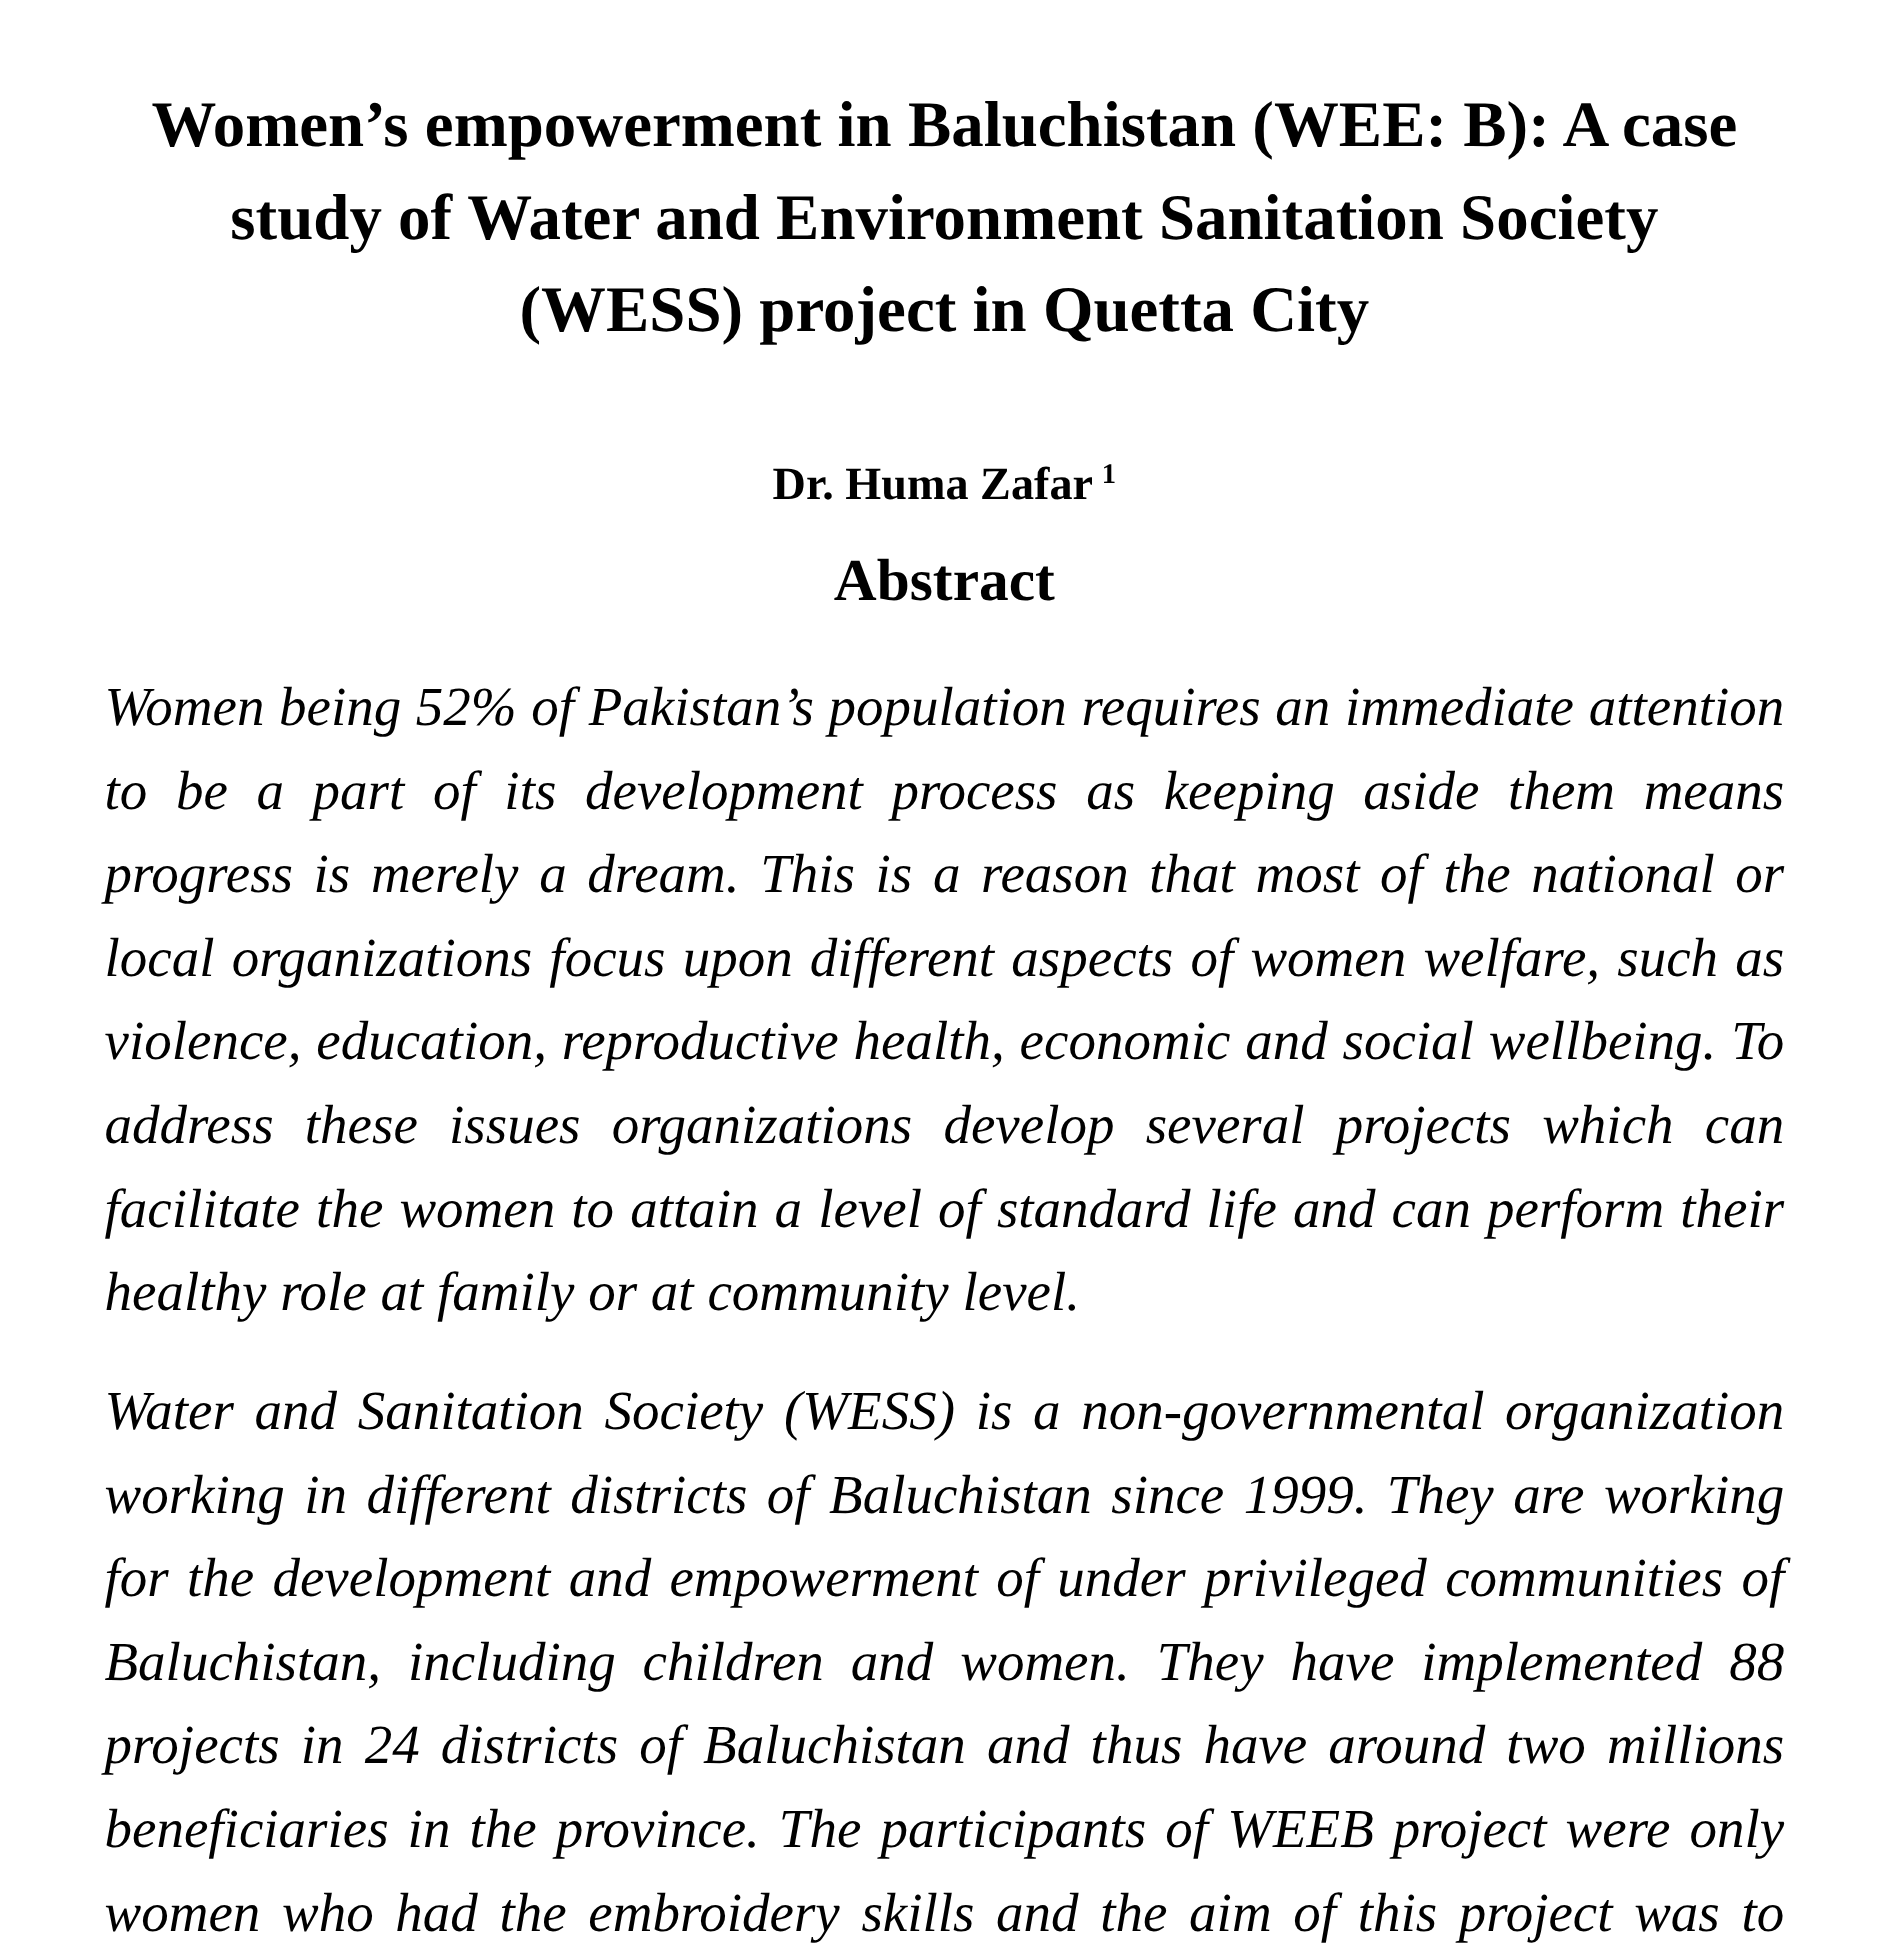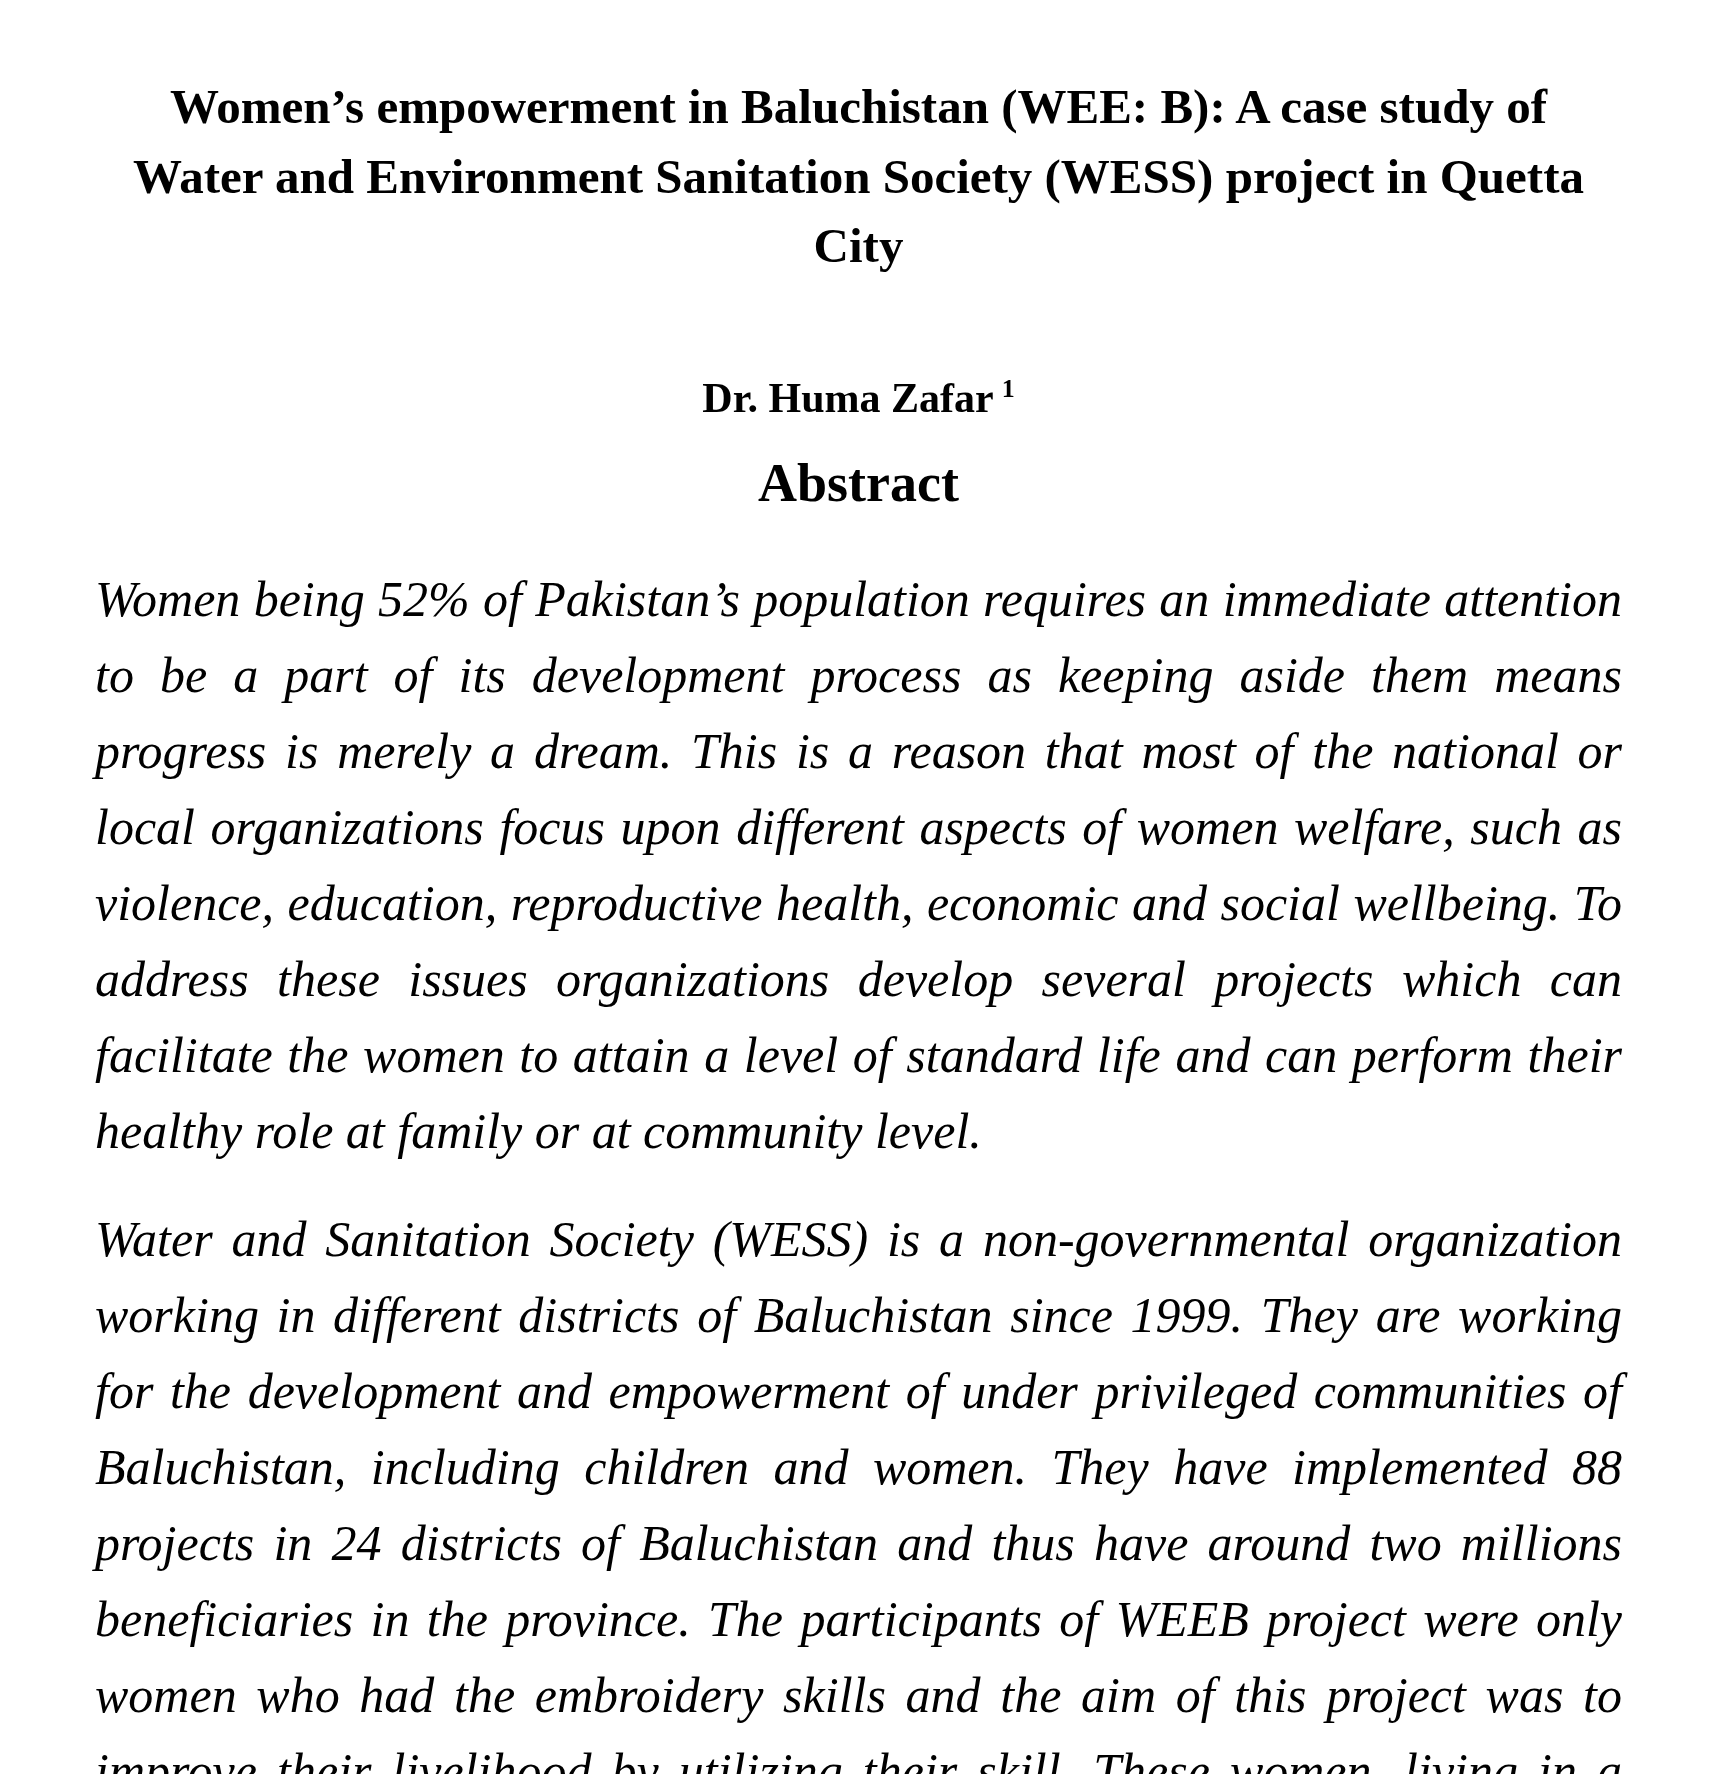--- a/index.html
+++ b/index.html
@@ -11,21 +11,21 @@
     position: relative;
     width: 1710px;
     min-height: 1774px;
     background: #ffffff;
     color: #000000;
     font-family: "Liberation Serif", "DejaVu Serif", serif;
     box-sizing: border-box;
     padding: 72px 88px 60px 95px;
   }
   .paper-title {
-    font-size: 49px;
+    font-size: 59px;
     font-weight: bold;
     text-align: center;
     line-height: 1.42;
     margin: 0 10px 0 10px;
     letter-spacing: 0px;
   }
   .author-line {
     font-size: 42px;
     font-weight: bold;
     text-align: center;

